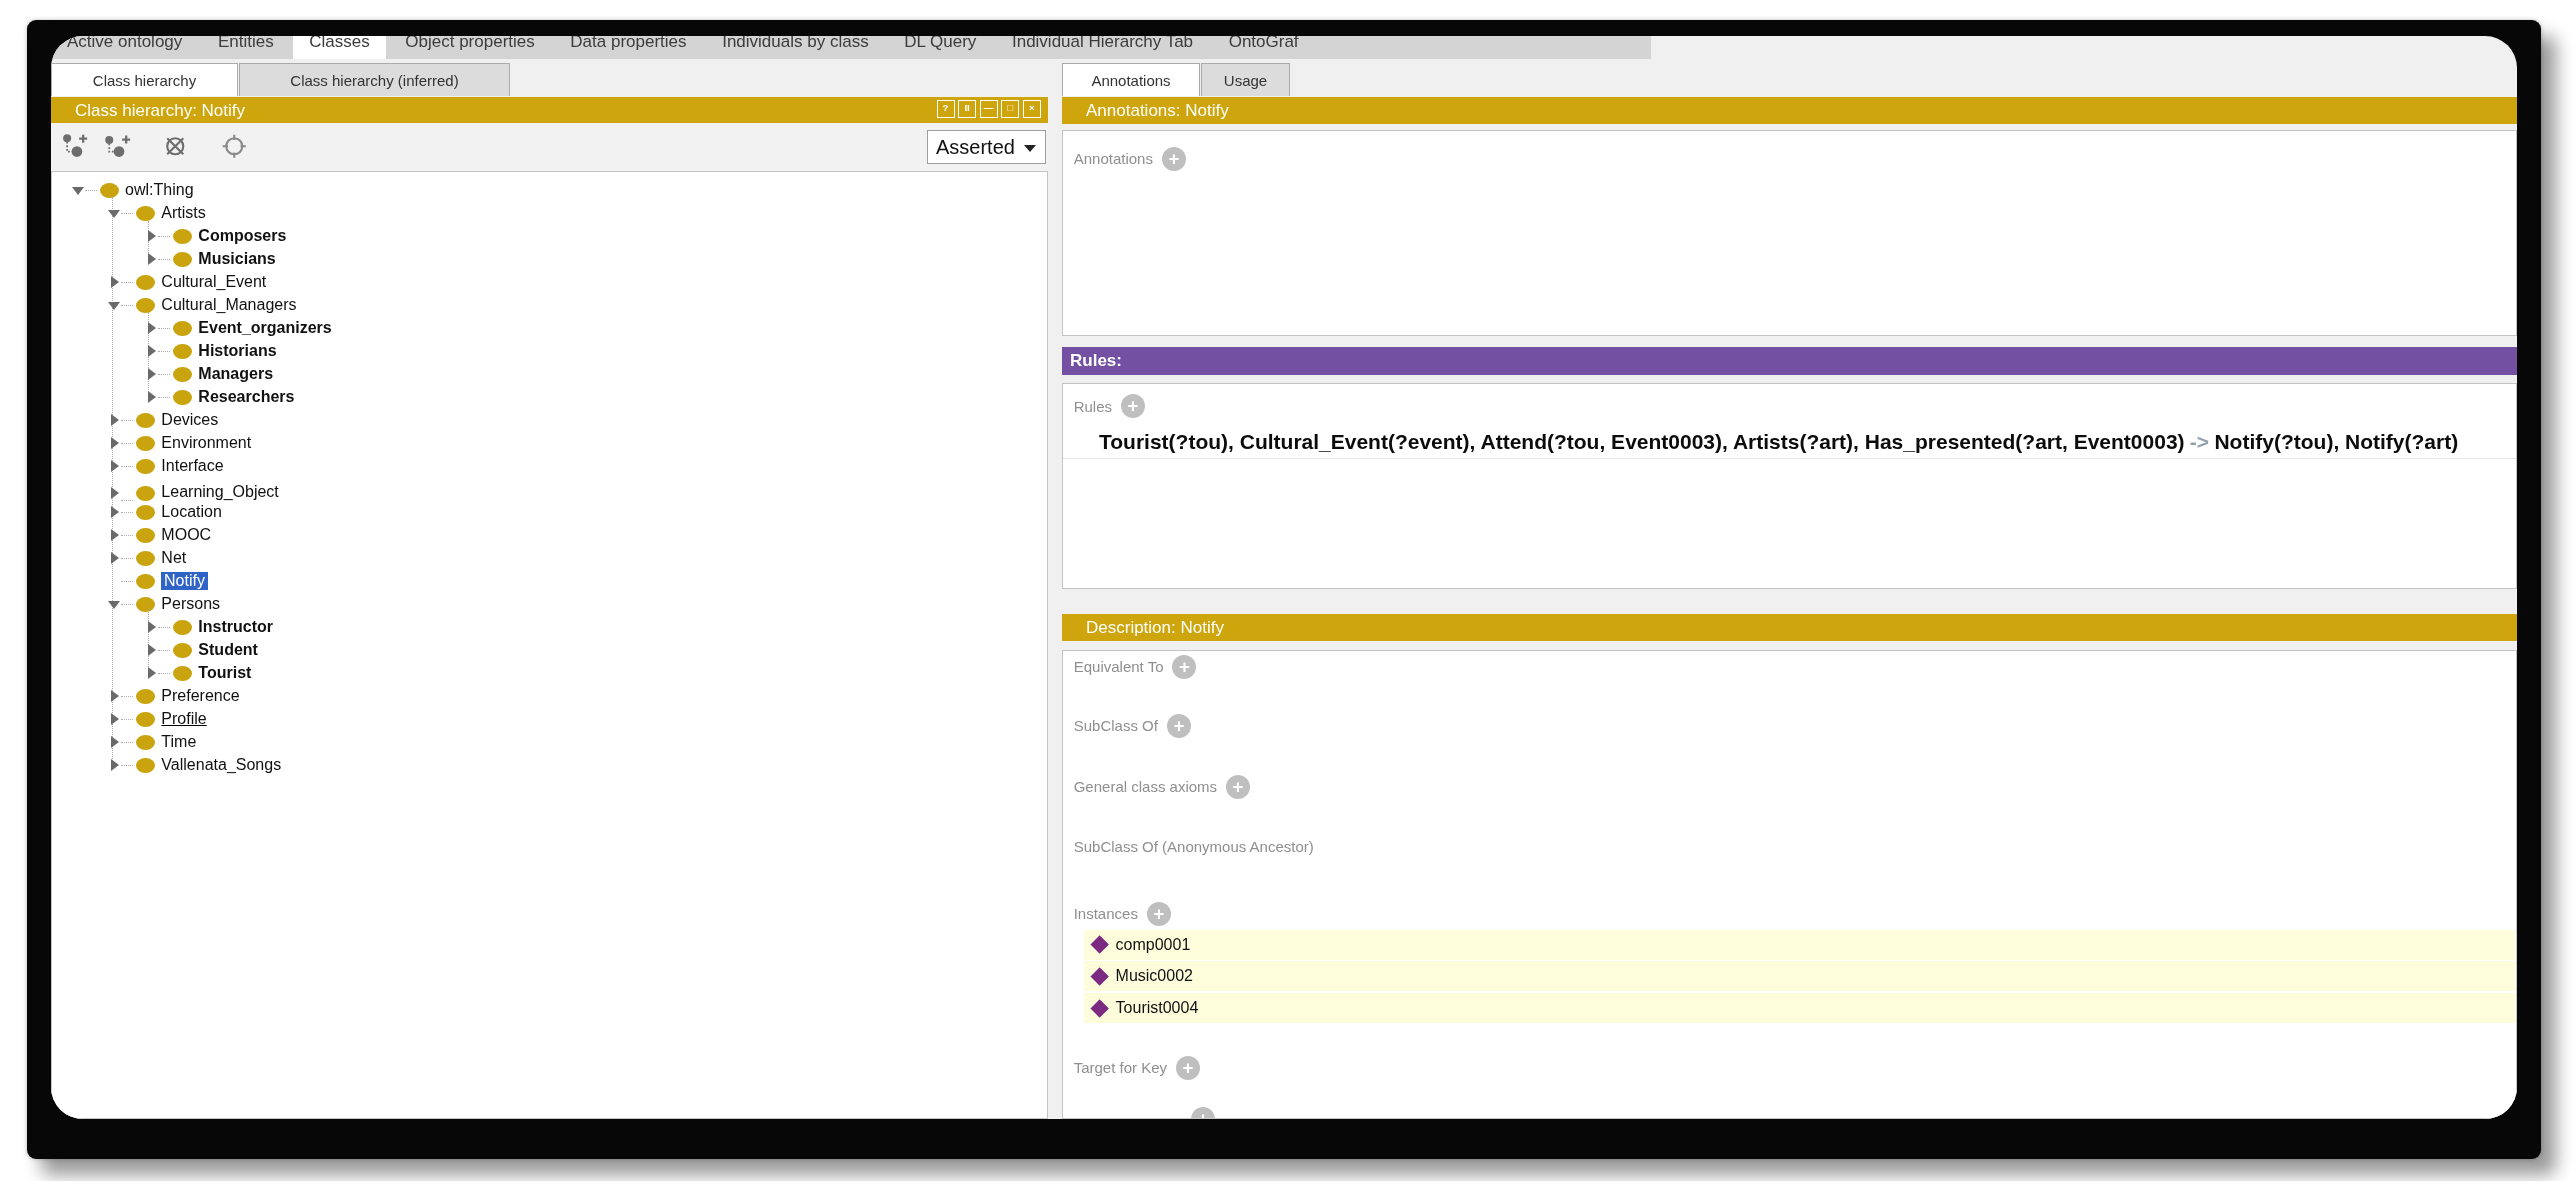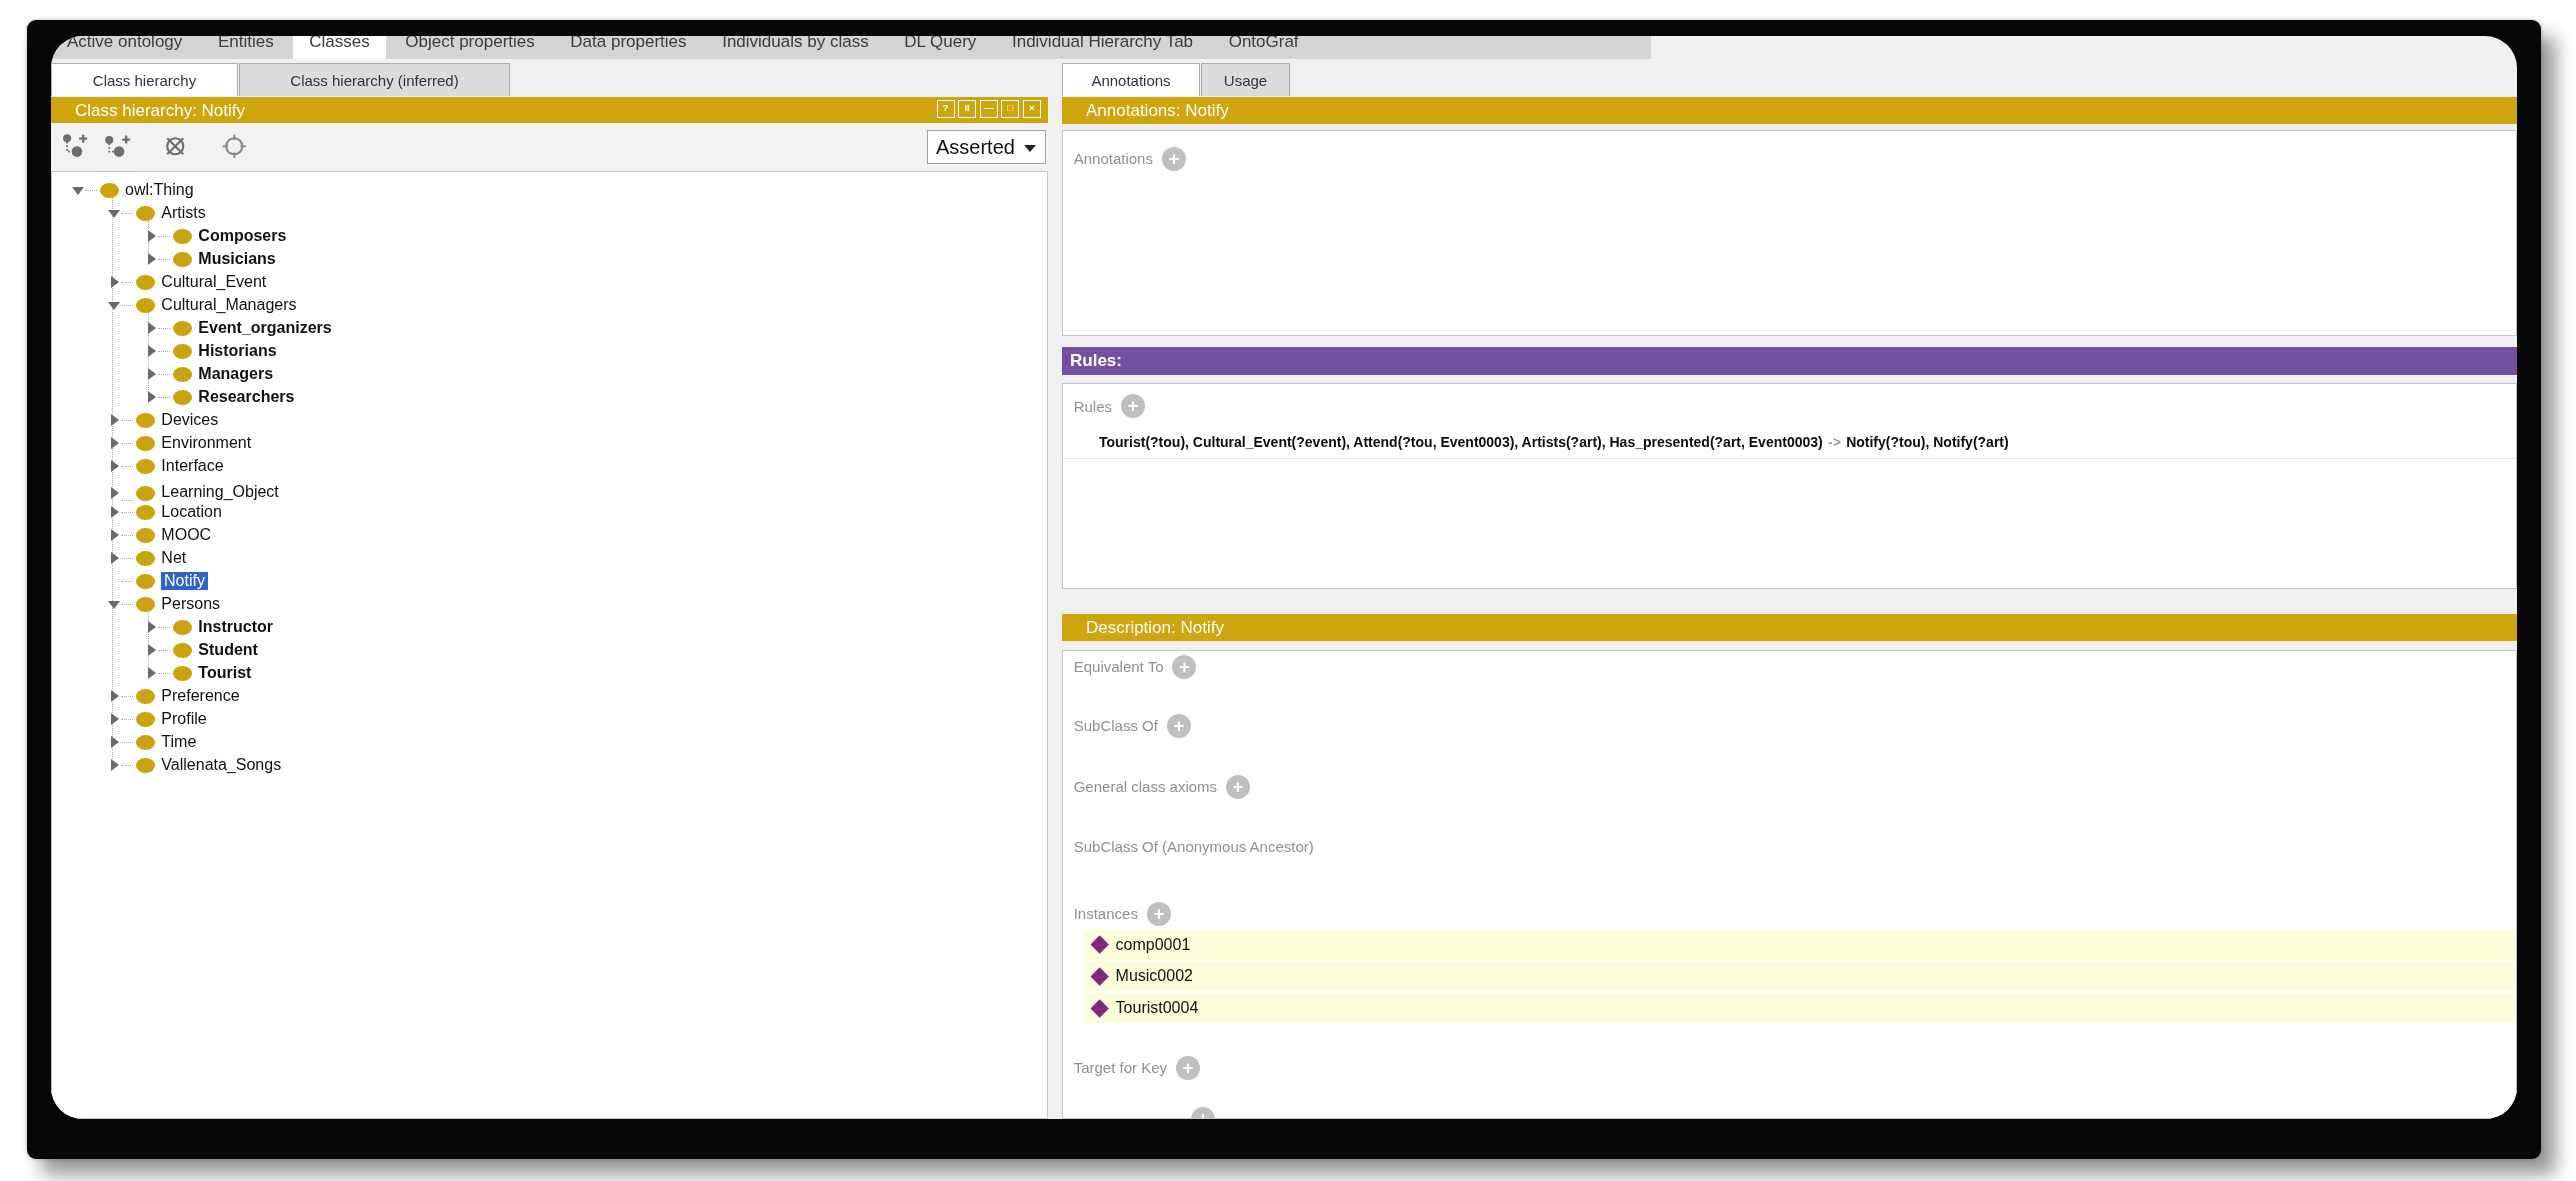--- a/index.html
+++ b/index.html
@@ -61,21 +61,21 @@
   .lbl{font-size:16px;color:#111;}
   .lbl.bold{font-weight:bold;}
   .lbl.sel{background:#2F63C5;color:#fff;padding:0 2.7px;}
 
   
   .seclabel{color:#8F8F8F;font-size:15px;white-space:nowrap;}
   .plus{display:inline-block;width:24px;height:24px;border-radius:50%;background:#BFBFBF;
     color:#fff;font-size:18.7px;font-weight:bold;line-height:23px;text-align:center;flex-shrink:0;}
   .lrow{position:absolute;display:flex;align-items:center;gap:9px;}
   .rulerow{position:absolute;left:0;top:43px;right:0;height:32px;border-bottom:1.8px solid #E6E6E6;
-    font-size:14px;font-weight:bold;color:#0c0c0c;line-height:30px;padding-left:36px;
+    font-size:21px;font-weight:bold;color:#0c0c0c;line-height:30px;padding-left:36px;
     white-space:nowrap;overflow:hidden;box-sizing:border-box;}
   .rulerow .arrow{color:#93A0AE;font-weight:bold;padding:0 5.3px;}
   .irows{position:absolute;left:20.5px;top:279px;right:0.9px;}
   .irow{height:30px;margin-bottom:1.8px;background:#FDFDDC;display:flex;align-items:center;
     padding-left:6.2px;}
   .diamond{width:13.3px;height:13.3px;background:#7C2982;transform:rotate(45deg);margin:0 9px 0 3.6px;
     flex-shrink:0;}
   .ilbl{font-size:16px;color:#111;}
 </style>
 </head>
@@ -282,21 +282,21 @@
             <span class="dots"></span>
             <span class="cir"></span>
             <span class="lbl bold">Tourist</span>
           </div>
           <div class="trow" style="padding-left: 47px;">
             <span class="tri col"></span>
             <span class="dots"></span>
             <span class="cir"></span>
             <span class="lbl">Preference</span>
           </div>
-          <div class="trow" style="padding-left: 47px;">
+          <div class="trow" style="padding-left: 47px; text-decoration: underline;">
             <span class="tri col"></span>
             <span class="dots"></span>
             <span class="cir"></span>
             <span class="lbl">Profile</span>
           </div>
           <div class="trow" style="padding-left: 47px;">
             <span class="tri col"></span>
             <span class="dots"></span>
             <span class="cir"></span>
             <span class="lbl">Time</span>

